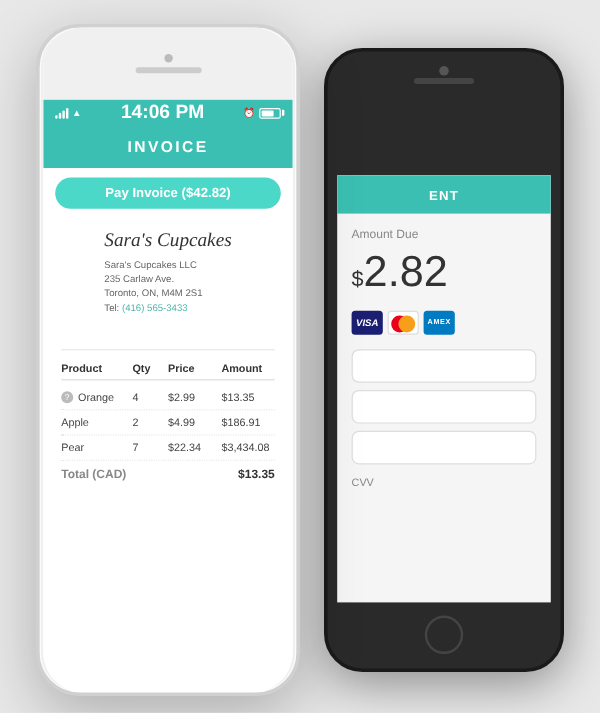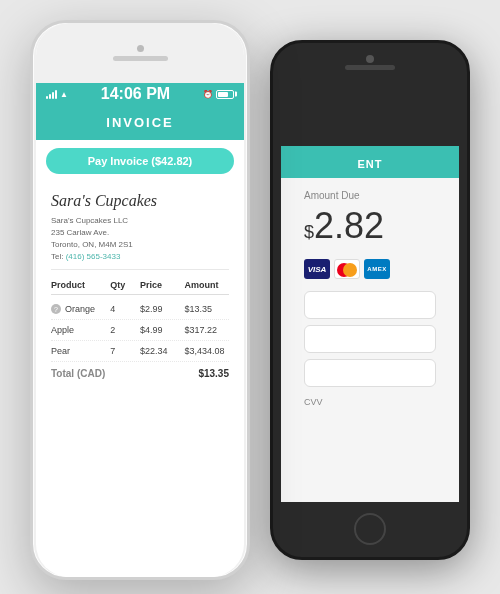--- a/index.html
+++ b/index.html
@@ -51,21 +51,21 @@
 
     .phone-back-title {
       color: white;
       font-size: 11px;
       font-weight: 600;
       letter-spacing: 1px;
       text-transform: uppercase;
     }
 
     .phone-back-content {
-      padding: 12px 23px;
+      padding: 12px 12px;
     }
 
     .phone-back-amount-label {
       color: #888;
       font-size: 10px;
       margin-bottom: 4px;
     }
 
     .phone-back-amount {
       color: #333;
@@ -367,23 +367,23 @@
       color: #333;
     }
 
     .invoice-due strong {
       color: #e8a200;
       font-weight: 700;
     }
 
     .biz-row {
       display: flex;
-      justify-content: flex-start;
+      justify-content: center;
       align-items: flex-start;
-      margin-bottom: 6px;
+      margin-bottom: 28px;
     }
 
     .divider {
       border: none;
       border-top: 1px solid #e8e8e8;
       margin: 6px 0;
     }
 
     .table-header {
       display: grid;
@@ -582,21 +582,21 @@
           <div class="table-cell">$2.99</div>
           <div class="table-cell">$13.35</div>
         </div>
 
         <div class="table-row">
           <div class="table-cell product-cell">
             <span>Apple</span>
           </div>
           <div class="table-cell">2</div>
           <div class="table-cell">$4.99</div>
-          <div class="table-cell">$317.22</div>
+          <div class="table-cell">$186.91</div>
         </div>
 
         <div class="table-row">
           <div class="table-cell product-cell">
             <span>Pear</span>
           </div>
           <div class="table-cell">7</div>
           <div class="table-cell">$22.34</div>
           <div class="table-cell">$3,434.08</div>
         </div>

